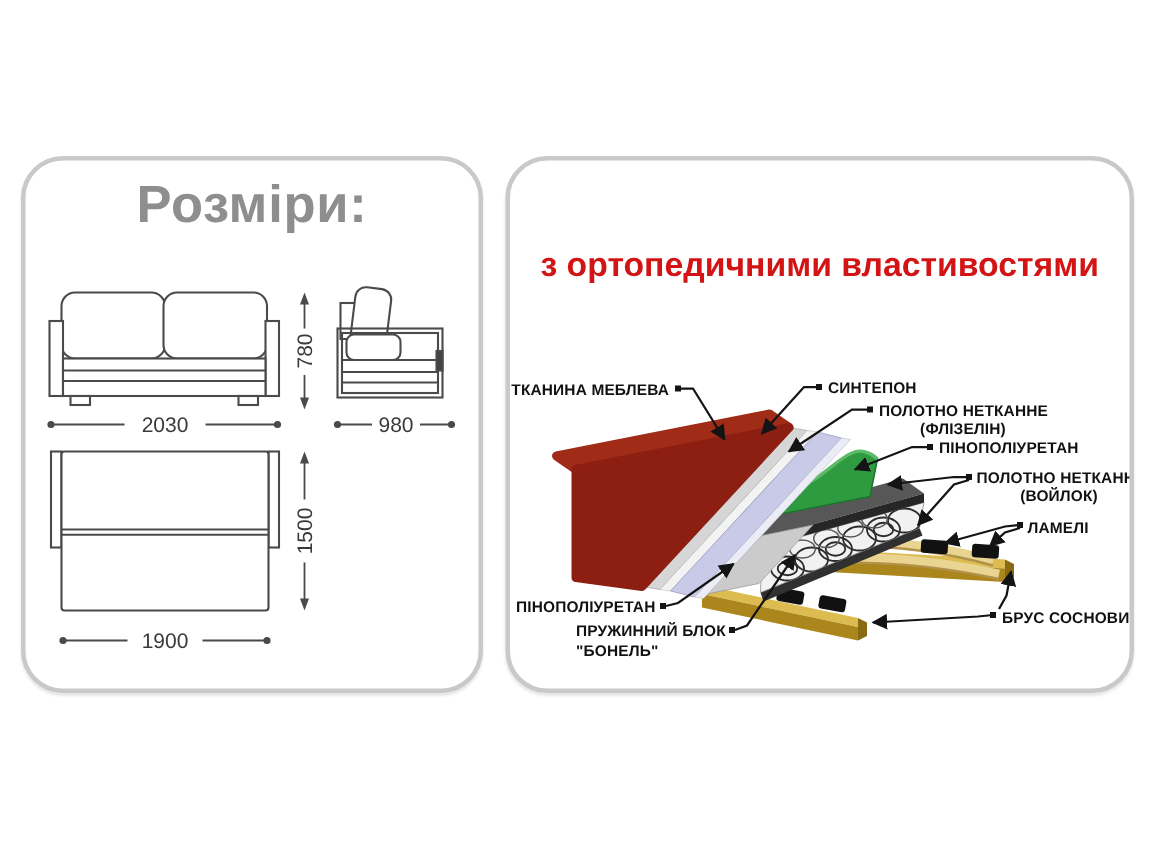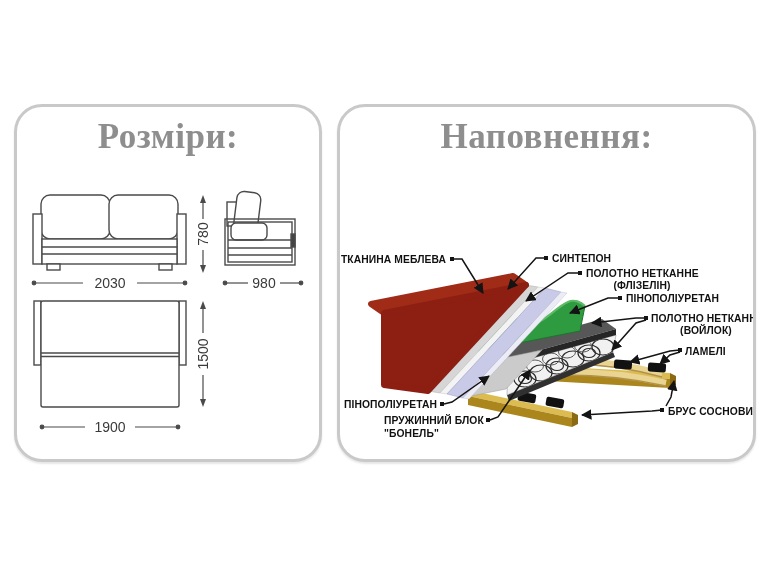--- a/index.html
+++ b/index.html
@@ -10,21 +10,21 @@
   .panel{
     position:absolute;top:104px;height:358px;background:#ffffff;
     border:3px solid #c9c9c9;border-radius:28px;
     box-shadow:0 2px 2px rgba(0,0,0,0.10);
     box-sizing:border-box;
   }
   .panel.left{left:14px;width:308px;}
   .panel.right{left:337px;width:419px;}
   .panel-title{
     position:absolute;top:10px;left:0;right:0;text-align:center;
-    font-size:35px;font-weight:bold;color:#8e8e8e;letter-spacing:0.5px;font-family:Liberation Serif, serif;
+    font-size:35px;font-weight:bold;color:#8e8e8e;letter-spacing:0.5px;
   }
   .subtitle{
     position:absolute;top:57px;left:0;right:0;text-align:center;
     font-size:22.5px;font-weight:bold;color:#d31414;line-height:1.18;
   }
   svg{position:absolute;left:0;top:0;}
   svg text{font-family:"Liberation Sans", sans-serif;}
   .dim-text{font-size:14px;fill:#3a3a3a;}
   .lbl{font-size:10.3px;font-weight:bold;fill:#111111;letter-spacing:0.1px;}
 </style>
@@ -100,22 +100,22 @@
 
     <text class="dim-text" x="93" y="181" text-anchor="middle">2030</text>
     <text class="dim-text" x="247" y="181" text-anchor="middle">980</text>
     <text class="dim-text" transform="translate(191,127) rotate(-90)" text-anchor="middle">780</text>
     <text class="dim-text" transform="translate(191,247) rotate(-90)" text-anchor="middle">1500</text>
     <text class="dim-text" x="93" y="325" text-anchor="middle">1900</text>
   </svg>
 </div>
 
 <div class="panel right">
-  <div class="panel-title">Наповнення:</div>
   <div class="subtitle">
+    <div>з ортопедичними властивостями</div>
   </div>
 
   <svg width="413" height="352" viewBox="0 0 413 352">
     <defs>
       <marker id="ah" viewBox="0 0 10 10" refX="9" refY="5" markerWidth="7" markerHeight="7" orient="auto">
         <path d="M0,0 L10,5 L0,10 z" fill="#141414"></path>
       </marker>
       <clipPath id="springsClip">
         <polygon points="168,258 276,228 273,245 167,288"></polygon>
       </clipPath>

